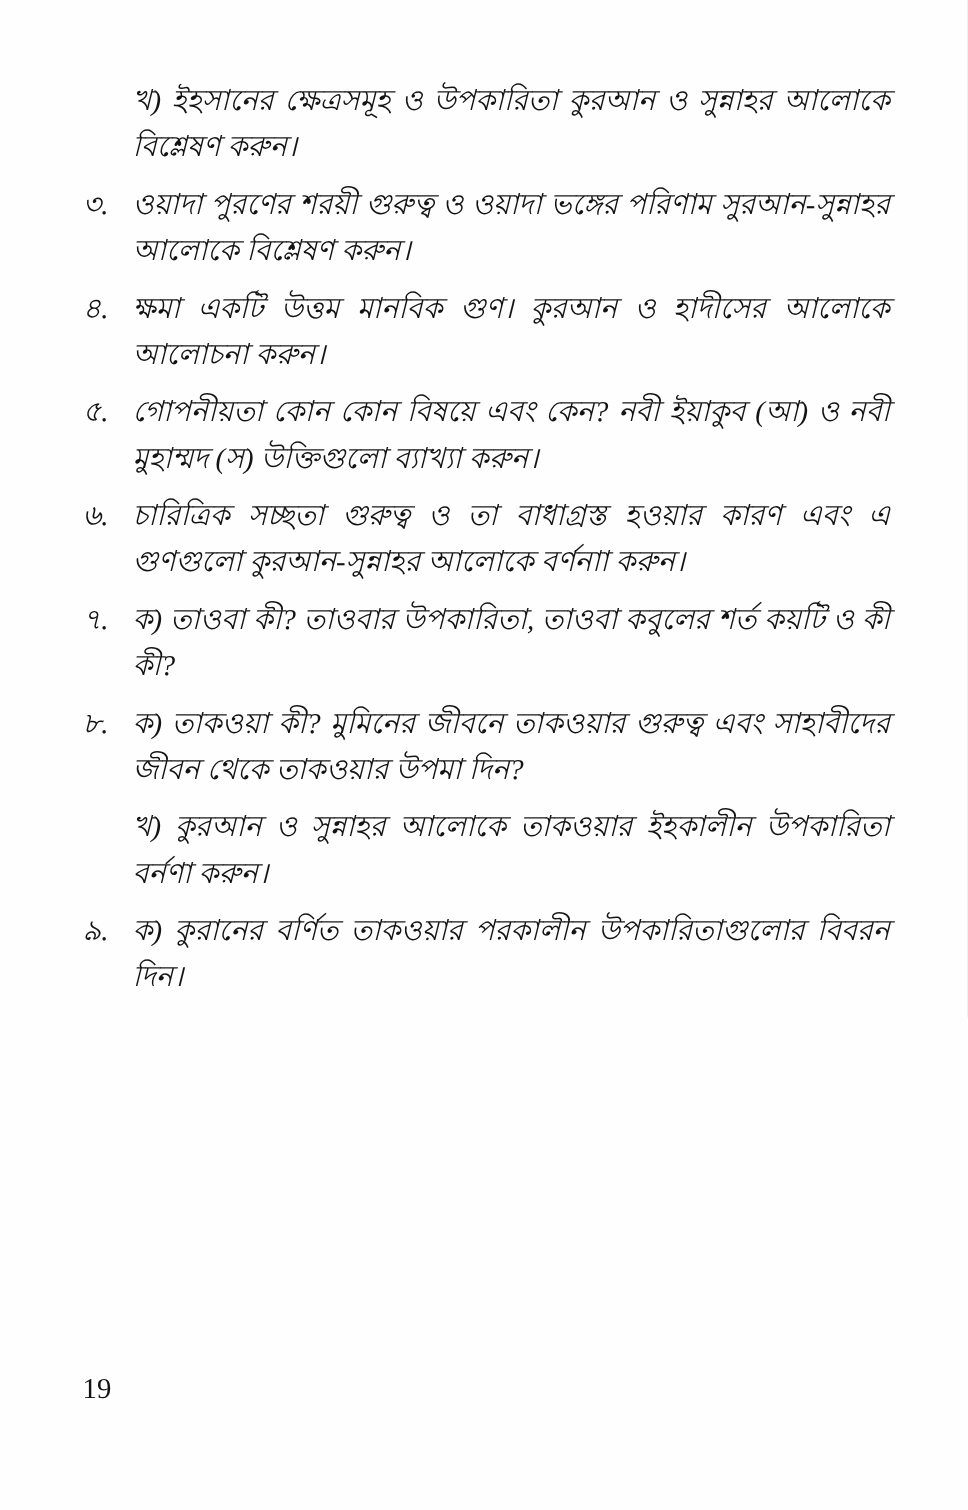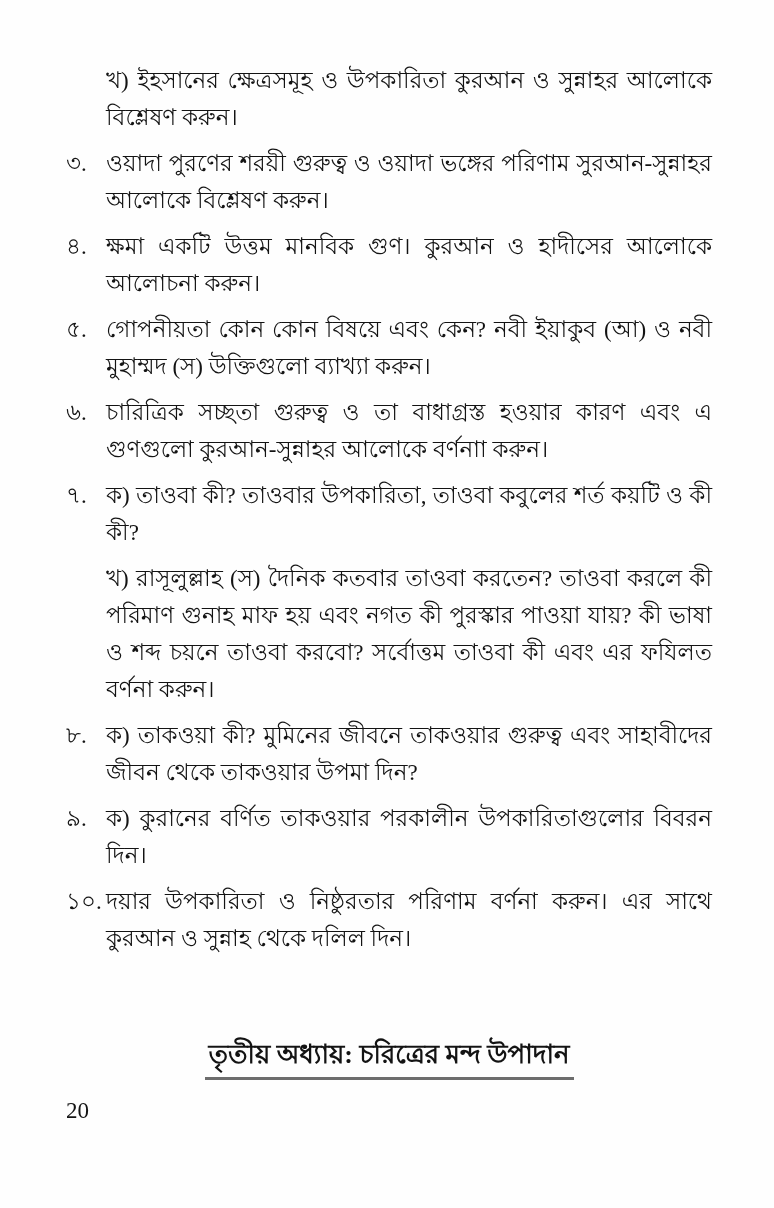--- a/index.html
+++ b/index.html
@@ -23,20 +23,21 @@
     top: 62px;
     left: 66px;
     width: 646px;
   }
   .para {
     display: flex;
     align-items: flex-start;
     margin-bottom: 9px;
     font-size: 23px;
     line-height: 37px;
+    font-style: italic;
   }
   .para .num {
     flex: 0 0 40px;
     width: 40px;
     text-align: left;
     white-space: nowrap;
   }
   .para .txt {
     flex: 1 1 auto;
     text-align: justify;
@@ -101,44 +102,37 @@
       <div class="para">
         <span class="num">৬.</span>
         <span class="txt">চারিত্রিক সচ্ছতা গুরুত্ব ও তা বাধাগ্রস্ত হওয়ার কারণ এবং এ গুণগুলো কুরআন-সুন্নাহর আলোকে বর্ণনাা করুন।</span>
       </div>
 
       <div class="para">
         <span class="num">৭.</span>
         <span class="txt">ক) তাওবা কী? তাওবার উপকারিতা, তাওবা কবুলের শর্ত কয়টি ও কী কী?</span>
       </div>
 
-      <div class="para">
-        <span class="num"></span>
-        <span class="txt">খ) রাসূলুল্লাহ (স) দৈনিক কতবার তাওবা করতেন? তাওবা করলে কী পরিমাণ গুনাহ মাফ হয় এবং নগত কী পুরস্কার পাওয়া যায়? কী ভাষা ও শব্দ চয়নে তাওবা করবো? সর্বোত্তম তাওবা কী এবং এর ফযিলত বর্ণনা করুন।</span>
-      </div>
 
       <div class="para">
         <span class="num">৮.</span>
         <span class="txt">ক) তাকওয়া কী? মুমিনের জীবনে তাকওয়ার গুরুত্ব এবং সাহাবীদের জীবন থেকে তাকওয়ার উপমা দিন?</span>
       </div>
 
+      <div class="para">
+        <span class="num"></span>
+        <span class="txt">খ) কুরআন ও সুন্নাহর আলোকে তাকওয়ার ইহকালীন উপকারিতা বর্নণা করুন।</span>
+      </div>
 
       <div class="para">
         <span class="num">৯.</span>
         <span class="txt">ক) কুরানের বর্ণিত তাকওয়ার পরকালীন উপকারিতাগুলোর বিবরন দিন।</span>
       </div>
 
 
-      <div class="para">
-        <span class="num">১০.</span>
-        <span class="txt">দয়ার উপকারিতা ও নিষ্ঠুরতার পরিণাম বর্ণনা করুন। এর সাথে কুরআন ও সুন্নাহ থেকে দলিল দিন।</span>
-      </div>
     </div>
 
-  <div class="chapter-heading-wrap">
-    <span class="chapter-heading">তৃতীয় অধ্যায়: চরিত্রের মন্দ উপাদান</span>
-  </div>
 
   <div class="footer">
-    <span class="page-number">20</span>
+    <span class="page-number">19</span>
   </div>
 
 </div>
 
 </body></html>

